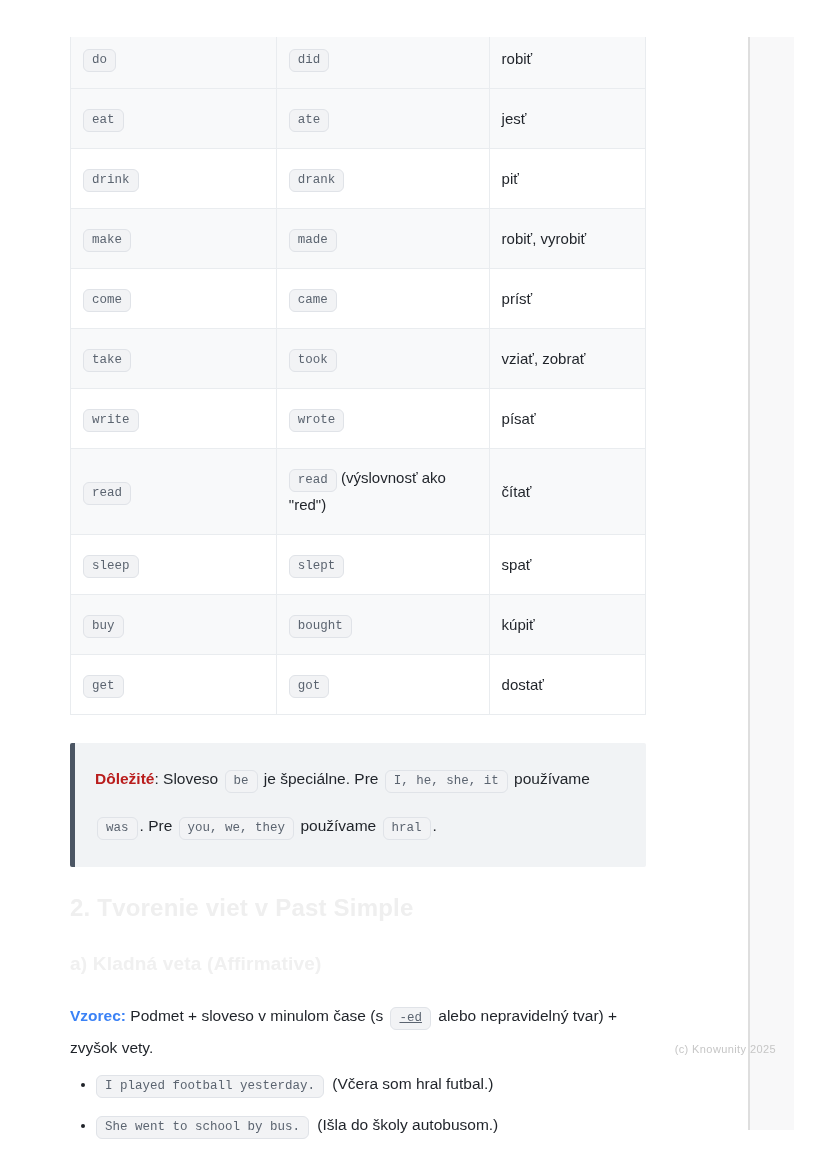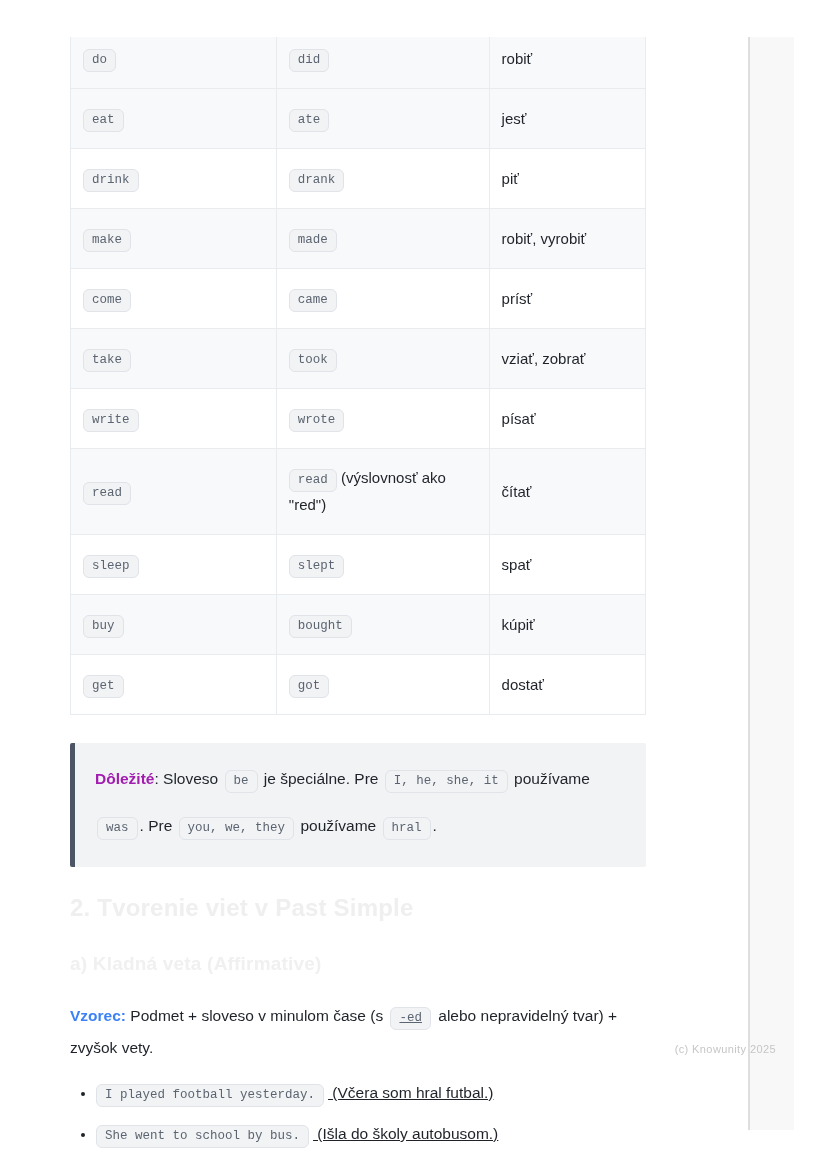--- a/index.html
+++ b/index.html
@@ -35,40 +35,40 @@
     border:1px solid #e0e3e8;border-radius:6px;padding:2px 8px;
     white-space:nowrap;display:inline-block;line-height:17px;
   }
 
   
   .note{
     margin:28px 0 0 0;background:#f1f3f5;border-left:5px solid #4b5563;
     padding:15px 20px;font-size:15.5px;line-height:29px;color:#1f2329;
     border-radius:2px;
   }
-  .note strong{color:#a21caf;}
+  .note strong{color:#b91c1c;}
   .note .chip{margin:12px 2px;}
 
   
   h2.faint{
     margin:27px 0 0 0;font-size:24px;font-weight:700;color:#efefef;
     letter-spacing:0.2px;
   }
   h3.faint{
     margin:31px 0 0 0;font-size:19px;font-weight:700;color:#f0f0f0;
     letter-spacing:0.2px;
   }
 
   
   .formula{margin:25px 0 0 0;font-size:15.5px;line-height:32px;}
   .formula strong{color:#3b82f6;}
   .formula .chip{margin:0 3px;text-decoration:underline;}
 
   
-  ul.examples{margin:16px 0 0 0;padding:0 0 0 26px;list-style:disc;text-decoration:underline;}
+  ul.examples{margin:7px 0 0 0;padding:0 0 0 26px;list-style:disc;}
   ul.examples li{
     margin:0 0 14px 0;font-size:15.5px;line-height:26px;color:#1f2329;
   }
   ul.examples li::marker{color:#1f2329;font-size:13px;}
   ul.examples .chip{margin-right:4px;}
 
   
   .footer{
     position:absolute;top:1043px;right:52px;z-index:5;
     font-size:11px;color:#c6c6c6;letter-spacing:0.4px;

